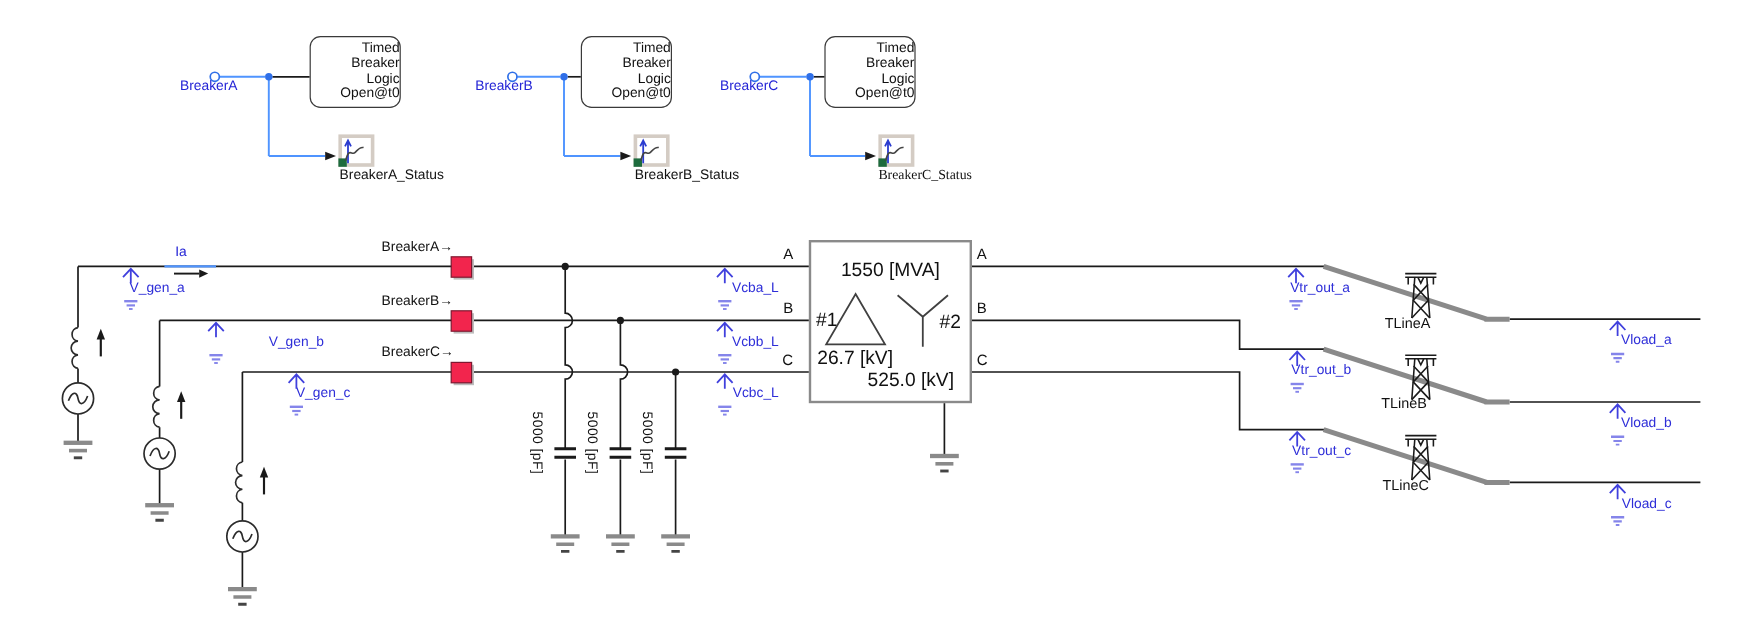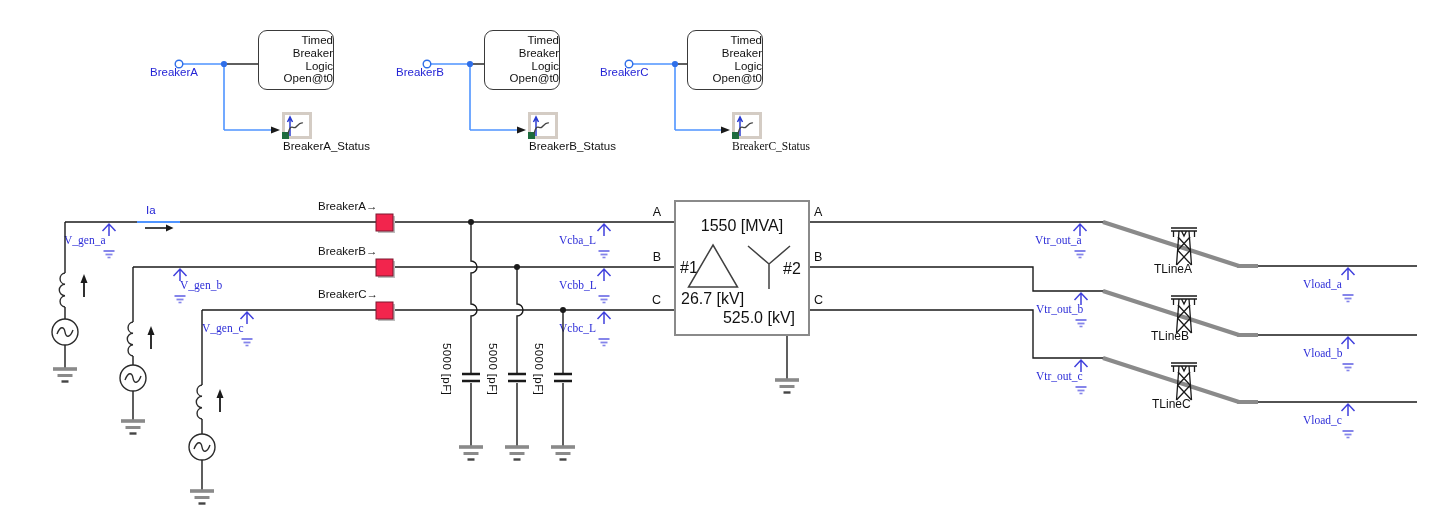--- a/index.html
+++ b/index.html
@@ -2,21 +2,21 @@
 <html><head>
 <meta charset="utf-8">
 <style>
   html,body{margin:0;padding:0;}
   body{
     width:1453px;height:524px;position:relative;background:#ffffff;
     font-family:"Liberation Sans",sans-serif;overflow:hidden;
   }
   .lbl{position:absolute;font-size:11.5px;line-height:13px;color:#111;white-space:nowrap;}
   .blue{color:#2424d6;}
-  .vm-label{position:absolute;width:90px;text-align:left;font-size:11.5px;line-height:13px;color:#2e2ed8;white-space:nowrap;font-family:Liberation Serif, serif;}
+  .vm-label{position:absolute;width:90px;text-align:right;font-size:11.5px;line-height:13px;color:#2e2ed8;white-space:nowrap;}
   .vert{position:absolute;writing-mode:vertical-rl;font-size:11.5px;color:#111;letter-spacing:.4px;white-space:nowrap;}
   .logic-block{
     position:absolute;width:76px;height:60px;box-sizing:border-box;
     border:1.6px solid #3a3a3a;border-radius:9px;background:#fff;
     text-align:right;font-size:11.5px;line-height:12.8px;color:#111;padding-top:3px;
   }
   .logic-block span{display:block;}
   .scope{position:absolute;width:30px;height:27px;box-sizing:border-box;border:3px solid #d4ccc4;background:#fff;}
   .scope .green{position:absolute;left:-3px;bottom:-3px;width:7px;height:7px;background:#1d6b3d;}
   .xfmr{position:absolute;left:674px;top:200px;width:136px;height:136px;box-sizing:border-box;border:2px solid #8a8a8a;background:#fff;}

